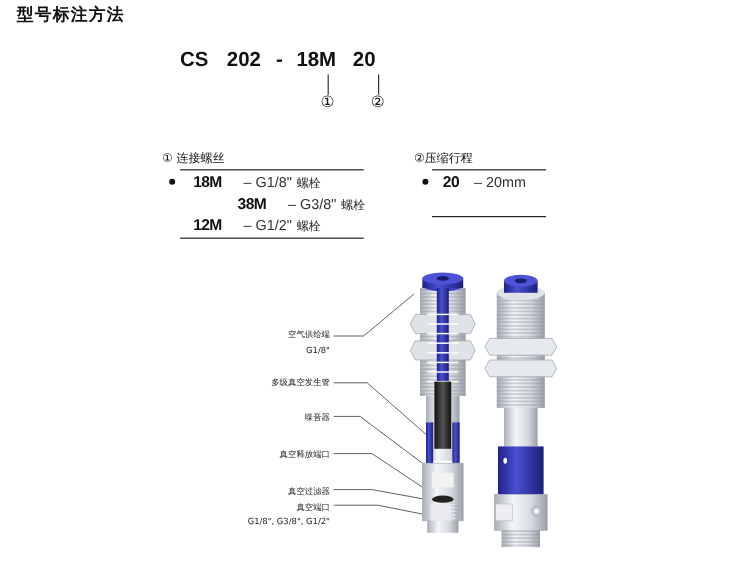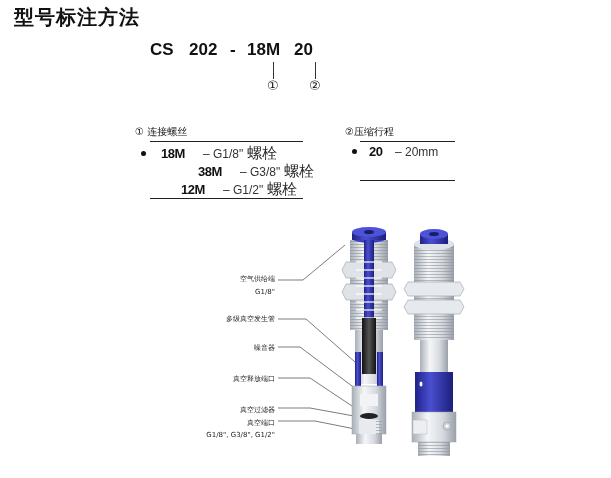--- a/index.html
+++ b/index.html
@@ -1,35 +1,35 @@
 <!DOCTYPE html>
 <html><head>
   <meta charset="utf-8">
   <style>
     * { margin: 0; padding: 0; box-sizing: border-box; }
     html, body { width: 611px; height: 478px; background: #ffffff; overflow: hidden; }
     body { position: relative; font-family: "DejaVu Sans", "Liberation Sans", sans-serif; color: #000; }
 
     .abs { position: absolute; }
 
-    .page-title { left: 14px; top: 4px; font-size: 20px; font-weight: bold; letter-spacing: 1px; color: #111; }
+    .page-title { left: 14px; top: 4px; font-size: 14px; font-weight: bold; letter-spacing: 1px; color: #111; }
 
     .model-code { top: 40px; font-family: Liberation Sans, sans-serif; font-weight: bold; font-size: 17px; color: #111; }
 
     .leader { background: #333; width: 1px; }
     .circ-num { font-family: "DejaVu Sans", sans-serif; font-size: 13px; color: #111; }
 
     .sec-header { font-size: 10px; color: #111; white-space: nowrap; }
     .hrule { height: 1px; background: #222; }
 
     .opt-row { font-size: 12px; white-space: nowrap; display: flex; align-items: baseline; }
     .bullet { width: 5px; height: 5px; border-radius: 50%; background: #111; display: inline-block; }
     .opt-code { font-family: "Liberation Sans", sans-serif; font-weight: bold; font-size: 13px; letter-spacing: -0.5px; color: #111; }
     .opt-desc { font-family: "Liberation Sans", sans-serif; font-size: 12px; color: #333; }
-    .opt-cn { font-size: 15px; color: #222; margin-left: 4px; }
+    .opt-cn { font-size: 10px; color: #222; margin-left: 4px; }
 
     .callout { font-size: 7px; color: #222; text-align: right; white-space: nowrap; }
   </style>
 </head>
 <body>
 
 <div class="abs page-title">型号标注方法</div>
 
 <div>
   <span class="abs model-code" style="left:150px;">CS</span>
@@ -52,21 +52,21 @@
     <span class="bullet" style="margin-right:15px; position:relative; top:-2px;"></span>
     <span class="opt-code" style="width:42px; display:inline-block;">18M</span>
     <span class="opt-desc">– G1/8"</span>
     <span class="opt-cn">螺栓</span>
   </div>
   <div class="abs opt-row" style="left:161px; top:162px;margin-left:37px;">
     <span class="opt-code" style="width:42px; display:inline-block;">38M</span>
     <span class="opt-desc">– G3/8"</span>
     <span class="opt-cn">螺栓</span>
   </div>
-  <div class="abs opt-row" style="left:161px; top:180px;margin-left:20px;">
+  <div class="abs opt-row" style="left:161px; top:180px;">
     <span class="opt-code" style="width:42px; display:inline-block;">12M</span>
     <span class="opt-desc">– G1/2"</span>
     <span class="opt-cn">螺栓</span>
   </div>
   <div class="abs hrule" style="left:150px; top:198px; width:153px;"></div>
 </div>
 
 <div>
   <div class="abs sec-header" style="left:345px; top:125px;">②压缩行程</div>
   <div class="abs hrule" style="left:360px; top:141px; width:95px;"></div>

